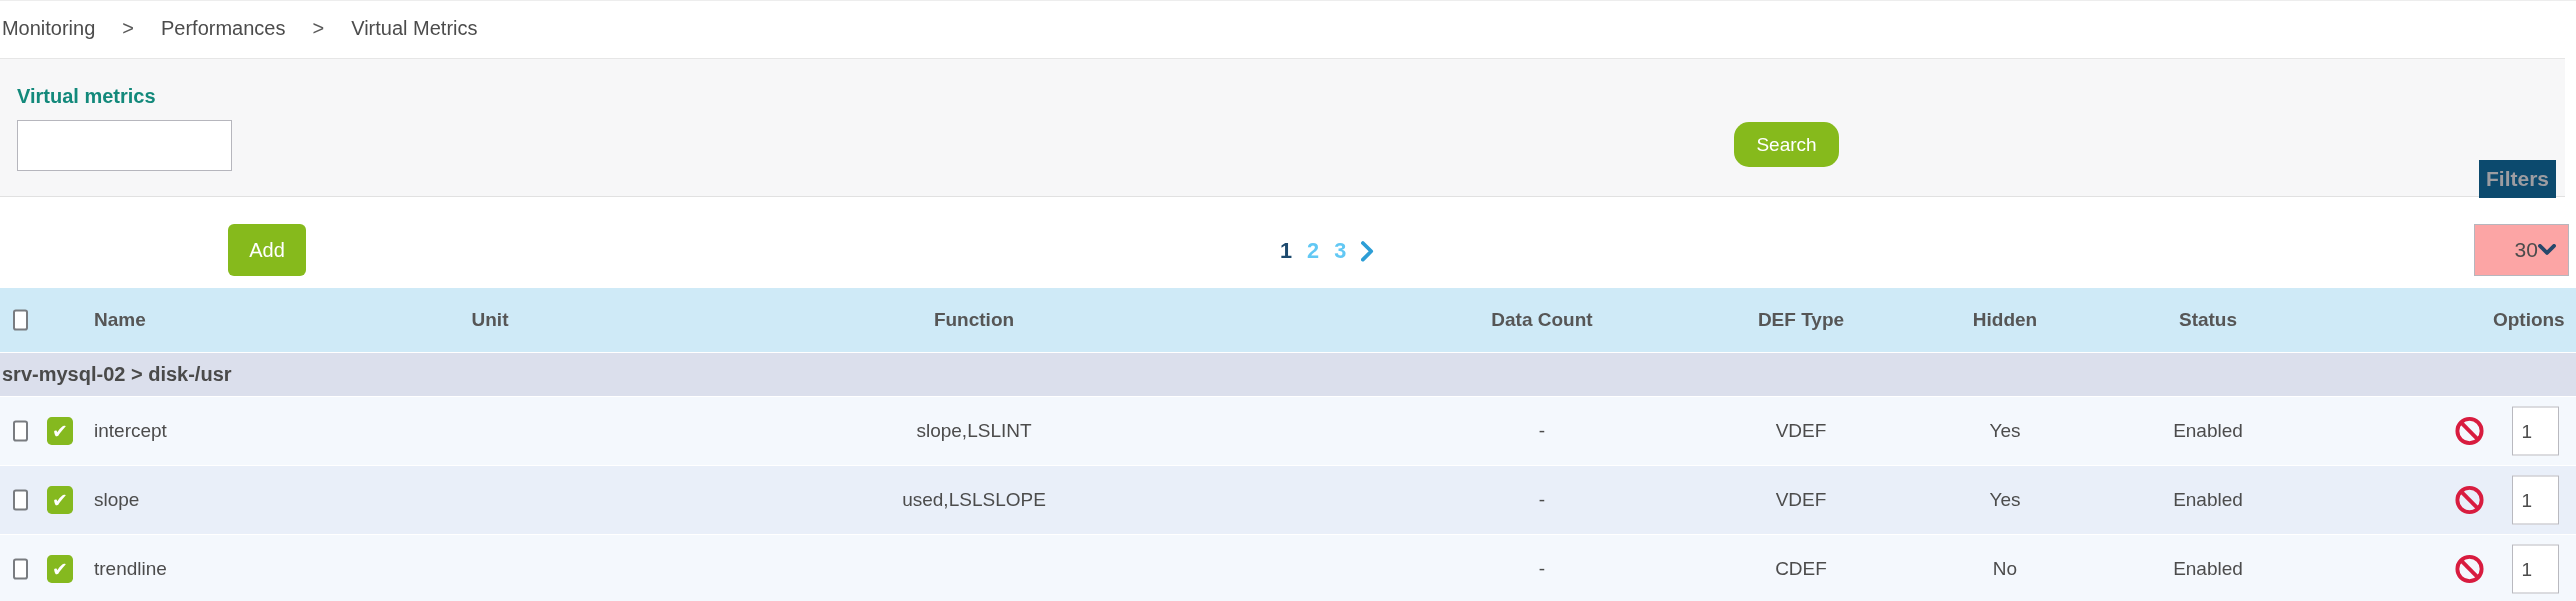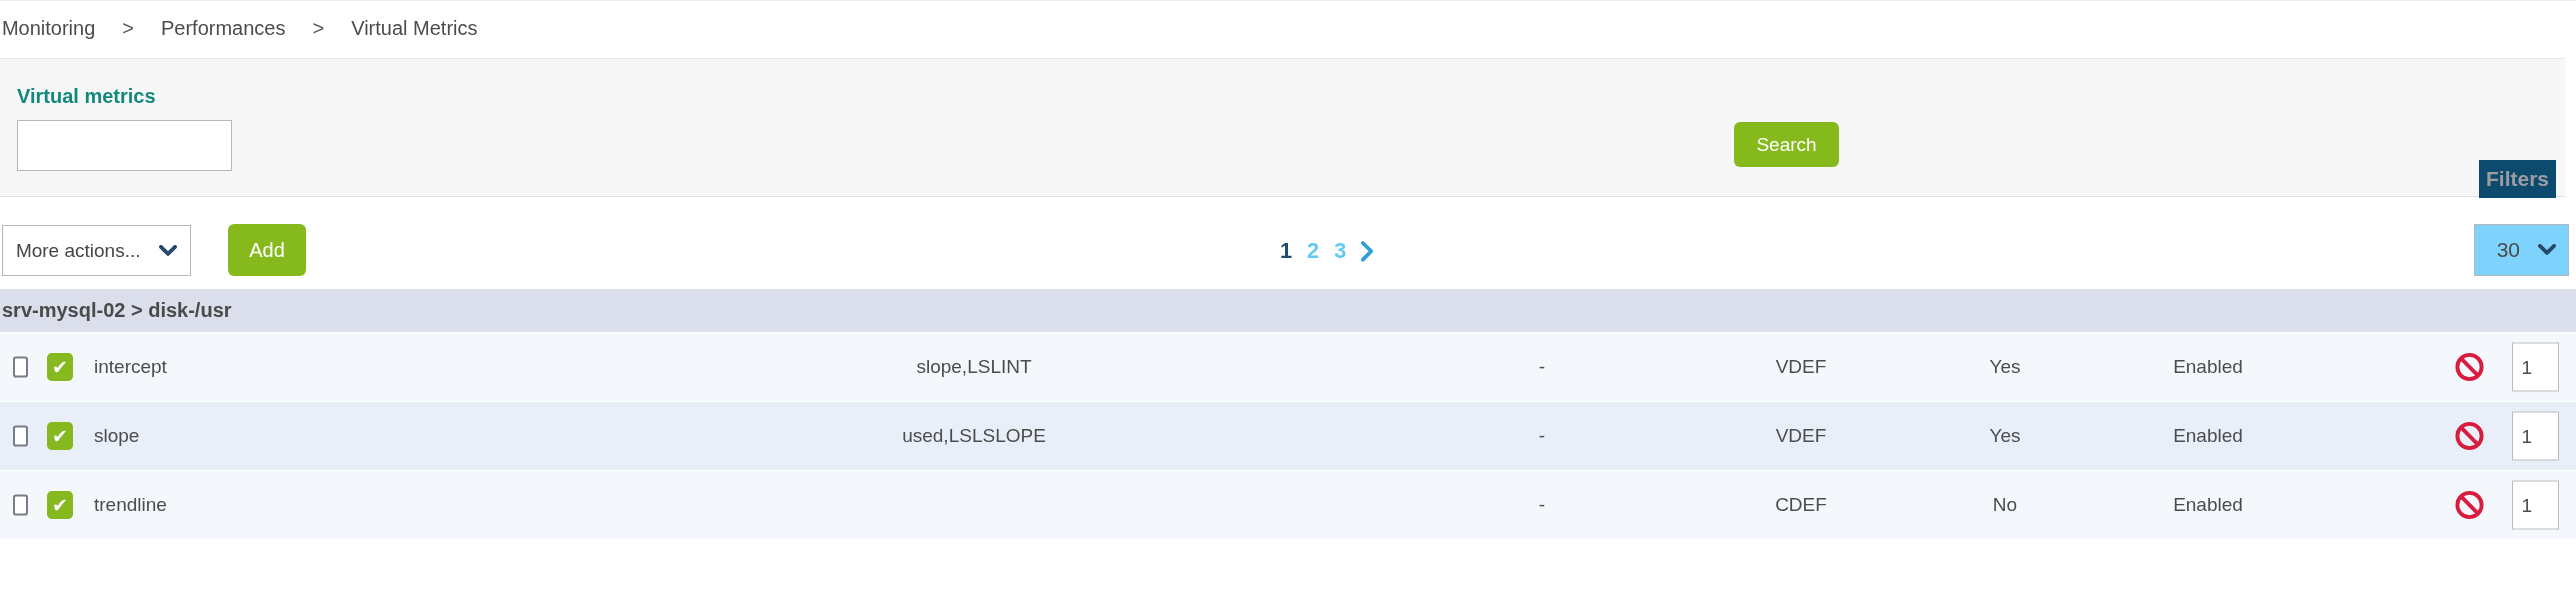--- a/index.html
+++ b/index.html
@@ -12,38 +12,38 @@
   .breadcrumb { position:absolute; left:1.9px; top:16px; font-size:20px; color:#4c4c4c; display:flex; gap:27px; align-items:center; }
   .breadcrumb .sep { color:#5a5a5a; }
 
   
   .filter-panel { position:absolute; left:0; top:57px; width:2565px; height:139px;
                   background:#f7f7f8; border-top:1.9px solid #e6e6e6; border-bottom:1.9px solid #e1e1e1; }
   .panel-title { position:absolute; left:17px; top:26px; font-size:20px; font-weight:bold; color:#13897b; }
   .search-input { position:absolute; left:17px; top:61px; width:215px; height:51px;
                   border:1.9px solid #b6b6bd; background:#fff; font-size:19px; padding:0 9.4px; outline:none; }
   .search-btn { position:absolute; left:1734px; top:63px; width:105px; height:45px;
-                background:#86ba1c; color:#fff; border:none; border-radius:6px; font-size:19px;
+                background:#86ba1c; color:#fff; border:none; border-radius:15px; font-size:19px;
                 font-family:inherit; cursor:pointer; }
   .filters-tab { position:absolute; left:2479px; bottom:-1.9px; width:77px; height:38px; background:#0c4a6e;
                  color:#9c9ca1; font-weight:bold; font-size:21px; display:flex; align-items:center; justify-content:center; }
 
   
   .more-actions { position:absolute; left:1.9px; top:224px; width:189px; height:51px; background:#fff;
                   border:1.9px solid #b6b6bd; display:flex; align-items:center; justify-content:space-between;
                   padding:0 13px; font-size:19px; color:#454545; cursor:pointer; }
   .add-btn { position:absolute; left:228px; top:223px; width:78px; height:52px; background:#86ba1c;
              color:#fff; border:none; border-radius:6px; font-size:20px; font-family:inherit; cursor:pointer; }
   .pagination { position:absolute; left:1280px; top:233px; height:34px; display:flex; align-items:center; gap:15px;
                 font-size:21.7px; font-weight:bold; }
   .pagination .pg { color:#62c8f4; cursor:pointer; }
   .pagination .pg.cur { color:#1d4a6e; cursor:default; }
   .pagination .next { display:flex; align-items:center; cursor:pointer; }
-  .page-size { position:absolute; left:2474px; top:223px; width:95px; height:52px; background:#7dd3fc;
-               border:1.9px solid #b6b6bd; display:flex; align-items:center; justify-content:space-between;
+  .page-size { position:absolute; left:2474px; top:223px; width:95px; height:52px; background:#fca5a5;
+               border:1.9px solid #b6b6bd; display:flex; align-items:center; justify-content:flex-end;
                padding:0 12.2px 0 21.7px; font-size:21px; color:#4c4c4c; cursor:pointer; }
 
   
   .table { position:absolute; left:0; top:287px; width:2576px; }
   .thead { position:relative; height:64px; background:#cfeaf7; font-weight:bold; color:#565656; font-size:19px; }
   .group-row { position:relative; height:44px; background:#dbdfec; border-top:1.9px solid #fff;
                display:flex; align-items:center; padding-left:2px;
                font-weight:bold; font-size:20px; color:#4a4a4a; }
   .row { position:relative; height:69px; border-top:1.9px solid #fff; font-size:19px; color:#4c4c4c; }
   .row:nth-child(odd) { background:#f4f8fd; }
@@ -85,26 +85,20 @@
     <span>Virtual Metrics</span>
   </div>
 
   <div class="filter-panel">
     <div class="panel-title">Virtual metrics</div>
     <input class="search-input" type="text" value="" style="">
     <button class="search-btn">Search</button>
     <div class="filters-tab">Filters</div>
   </div>
 
-  <div class="more-actions">
-    <span>More actions...</span>
-    <svg class="chev" width="18" height="11.3" viewBox="0 0 19 12">
-      <polyline points="2,2 9.5,9.5 17,2" fill="none" stroke="#27486b" stroke-width="4" stroke-linecap="round" stroke-linejoin="round"></polyline>
-    </svg>
-  </div>
   <button class="add-btn">Add</button>
 
   <div class="pagination">
     <span style="display:flex;gap:15px;">
         <span class="pg cur">1</span>
         <span class="pg">2</span>
         <span class="pg">3</span>
       </span>
     <span class="next">
       <svg width="13" height="22.6" viewBox="0 0 14 24">
@@ -114,20 +108,31 @@
   </div>
 
   <div class="page-size">
     <span>30</span>
     <svg class="chev" width="18" height="11.3" viewBox="0 0 19 12">
       <polyline points="2,2 9.5,9.5 17,2" fill="none" stroke="#27486b" stroke-width="4" stroke-linecap="round" stroke-linejoin="round"></polyline>
     </svg>
   </div>
 
   <div class="table">
+    <div class="thead">
+      <div class="cb vmid col-cb"></div>
+      <span class="vmid col-name">Name</span>
+      <span class="ctr col-unit">Unit</span>
+      <span class="ctr col-fn">Function</span>
+      <span class="ctr col-dc">Data Count</span>
+      <span class="ctr col-dt">DEF Type</span>
+      <span class="ctr col-hidden">Hidden</span>
+      <span class="ctr col-status">Status</span>
+      <span class="vmid col-opt-h">Options</span>
+    </div>
     <div class="group-row">srv-mysql-02 &gt; disk-/usr</div>
     <div>
         <div class="row">
     <div class="cb vmid col-cb"></div>
     <div class="cb-green">
       <span>✔</span>
     </div>
     <span class="vmid col-name">intercept</span>
     <span class="ctr col-unit"></span>
     <span class="ctr col-fn">slope,LSLINT</span>

